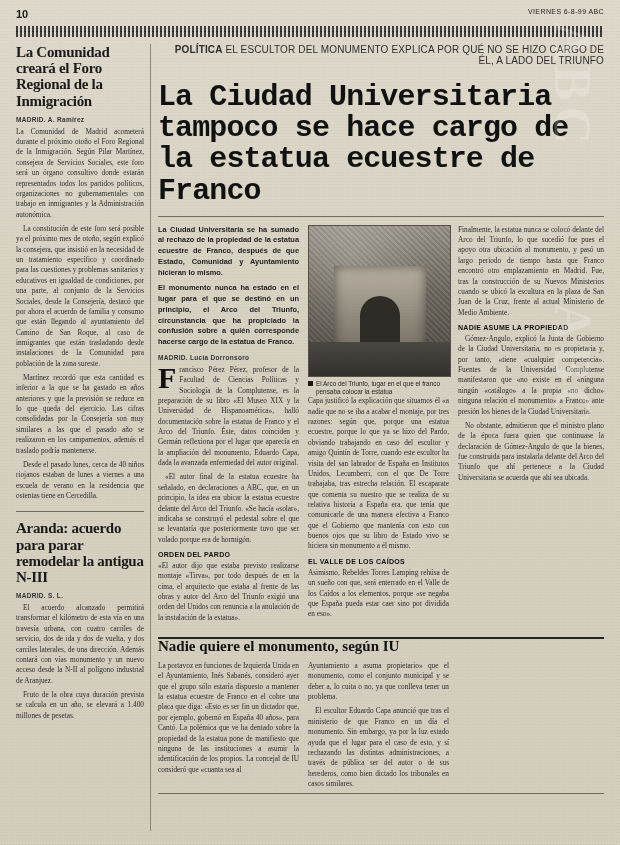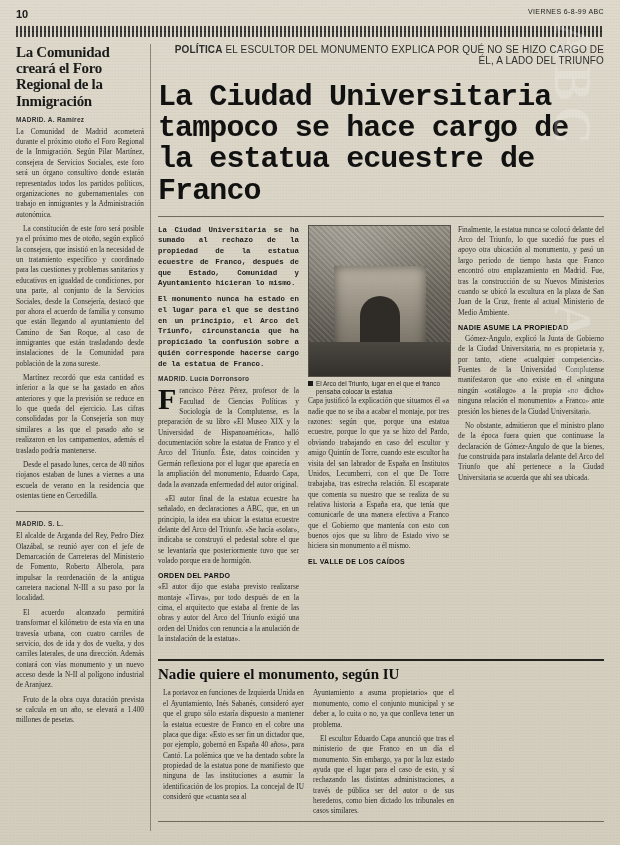--- a/index.html
+++ b/index.html
@@ -63,21 +63,21 @@
     font-family:Liberation Mono, monospace;
     font-weight:bold;
     font-size:30px;line-height:1.04;letter-spacing:-.9px;
     margin:16px 0 9px 0;color:#111;
   }
   .rule-main{height:1px;background:#6f6a5b;margin:6px 0 8px 0;}
   .main-grid{display:flex;gap:9px;}
   .mc{width:141px;}
   .mc.wide{width:146px;}
   .lead{
-    font-family:Liberation Mono, monospace;
+    font-family:Liberation Sans, sans-serif;
     font-weight:bold;font-size:7.4px;line-height:1.45;text-align:justify;color:#1d1d1d;
   }
   .lead p{margin:0 0 5px 0;}
   .photo{
     width:100%;height:150px;
     background:
       repeating-linear-gradient(45deg, rgba(0,0,0,.10) 0 2px, rgba(255,255,255,.05) 2px 4px),
       linear-gradient(180deg,#9b968a 0%, #6f6a60 45%, #4a4640 100%);
     position:relative;overflow:hidden;border:1px solid #55514a;
   }
@@ -109,27 +109,27 @@
     float:left;font-family:"Liberation Serif",serif;font-weight:bold;
     font-size:30px;line-height:24px;margin:1px 3px 0 0;color:#111;
   }
   .subhead{
     font-family:"Liberation Sans",sans-serif;
     font-weight:bold;font-size:7px;letter-spacing:.3px;margin:6px 0 3px 0;color:#111;
   }
   
   .boxed{
     border-top:2px solid #23231f;border-bottom:1px solid #6f6a5b;
-    margin-top:10px;padding-top:6px;
+    margin-top:10px;
   }
   .boxed-head{
     font-family:"Liberation Serif",serif;font-weight:bold;
     font-size:15px;line-height:1.06;margin:0 0 6px 0;color:#111;
   }
-  .boxed-grid{display:flex;gap:9px;justify-content:flex-end;}
+  .boxed-grid{display:flex;gap:9px;}
   .boxed-grid .bc{width:141px;}
   
   .ghost{
     position:absolute;right:18px;top:150px;font-size:52px;font-weight:bold;
     font-family:"Liberation Serif",serif;color:rgba(255,255,255,.22);
     letter-spacing:6px;pointer-events:none;user-select:none;
     transform:rotate(90deg);transform-origin:right top;
   }
   .ghost2{top:430px;}
   .noise{
@@ -157,23 +157,23 @@
     <div class="byline">MADRID. A. Ramírez</div>
     <div class="body-text">
       <p class="first">La Comunidad de Madrid acometerá durante el próximo otoño el Foro Regional de la Inmigración. Según Pilar Martínez, consejera de Servicios Sociales, este foro será un órgano consultivo donde estarán representados todos los partidos políticos, organizaciones no gubernamentales con trabajo en inmigrantes y la Administración autonómica.</p>
       <p>La constitución de este foro será posible ya el próximo mes de otoño, según explicó la consejera, que insistió en la necesidad de un tratamiento específico y coordinado para las cuestiones y problemas sanitarios y educativos en igualdad de condiciones, por una parte, al conjunto de la Servicios Sociales, desde la Consejería, destacó que por ahora el acuerdo de familia y consumo que están llegando al ayuntamiento del Camino de San Roque, al caso de inmigrantes que están trasladando desde instalaciones de la Comunidad para población de la zona sureste.</p>
       <p>Martínez recordó que esta cantidad es inferior a la que se ha gastado en años anteriores y que la previsión se reduce en lo que queda del ejercicio. Las cifras consolidadas por la Consejería son muy similares a las que el pasado año se realizaron en los campamentos, además el traslado podría mantenerse.</p>
       <p>Desde el pasado lunes, cerca de 40 niños riojanos estaban de lunes a viernes a una escuela de verano en la residencia que ostentas tiene en Cercedilla.</p>
     </div>
 
     <div class="hr-thin"></div>
 
+    <h2 class="head-left">Aranda: acuerdo para parar remodelar la antigua N-III</h2>
     <div class="byline">MADRID. S. L.</div>
     <div class="body-text">
-      <p class="first">El alcalde de Arganda del Rey, Pedro Díez Olazábal, se reunió ayer con el jefe de Demarcación de Carreteras del Ministerio de Fomento, Roberto Alberola, para impulsar la reordenación de la antigua carretera nacional N-III a su paso por la localidad.</p>
       <p>El acuerdo alcanzado permitirá transformar el kilómetro de esta vía en una travesía urbana, con cuatro carriles de servicio, dos de ida y dos de vuelta, y dos carriles laterales, de una dirección. Además contará con vías monumento y un nuevo acceso desde la N-II al polígono industrial de Aranjuez.</p>
       <p>Fruto de la obra cuya duración prevista se calcula en un año, se elevará a 1.400 millones de pesetas.</p>
     </div>
   </div>
 
   <div class="col-main">
     <div class="kicker">
       <b>POLÍTICA</b>
       <span>EL ESCULTOR DEL MONUMENTO EXPLICA POR QUÉ NO SE HIZO CARGO DE ÉL, A LADO DEL TRIUNFO</span>
     </div>
@@ -205,20 +205,23 @@
           <div class="quad"></div>
         </div>
         <div class="caption">
           <span class="sq"></span>
           <span>El Arco del Triunfo, lugar en el que el franco pensaba colocar la estatua</span>
         </div>
         <div class="body-text" style="">
           <p class="first">Capa justificó la explicación que situamos él «a nadie que no se iba a acabar el montaje, por tres razones: según que, porque una estatua ecuestre, porque lo que ya se hizo del Pardo, obviando trabajando en caso del escultor y amigo Quintín de Torre, cuando este escultor ha visita del san labrador de España en Institutos Unidos, Lecumberri, con el que De Torre trabajaba, tras estrecha relación. El escaparate que comenta su nuestro que se realiza de su relativa historia a España era, que tenía que comunicarle de una manera efectiva a Franco que el Gobierno que mantenía con esto con buenos ojos que su libro de Estado vivo se hiciera sin monumento a él mismo.</p>
         </div>
         <div class="subhead">EL VALLE DE LOS CAÍDOS</div>
+        <div class="body-text">
+          <p class="first">Asimismo, Rebeldes Torres Lamping rehúsa de un sueño con que, será enterrado en el Valle de los Caídos a los elementos, porque «se negaba que España pueda estar caer sino por dividida en eso».</p>
+        </div>
       </div>
 
       <div class="mc wide">
         <div class="body-text">
           <p class="first">Finalmente, la estatua nunca se colocó delante del Arco del Triunfo, lo que sucedió fue pues el apoyo otra ubicación al monumento, y pasó un largo periodo de tiempo hasta que Franco encontró otro emplazamiento en Madrid. Fue, tras la construcción de su Nuevos Ministerios cuando se ubicó la escultura en la plaza de San Juan de la Cruz, frente al actual Ministerio de Medio Ambiente.</p>
         </div>
         <div class="subhead">NADIE ASUME LA PROPIEDAD</div>
         <div class="body-text">
           <p>Gómez-Angulo, explicó la Junta de Gobierno de la Ciudad Universitaria, no es propietaria y, por tanto, «tiene «cualquier competencia». Fuentes de la Universidad Complutense manifestaron que «no existe en él «ninguna ningún «catálogo» a la propia «no dicho» ninguna relación el monumento» a Franco» ante presión los bienes de la Ciudad Universitaria.</p>
           <p>No obstante, admitieron que el ministro plano de la época fuera quien que continuase la declaración de Gómez-Angulo de que la bienes, fue construida para instalarla delante del Arco del Triunfo que ahí pertenece a la Ciudad Universitaria se acuerda que ahí sea ubicada.</p>

